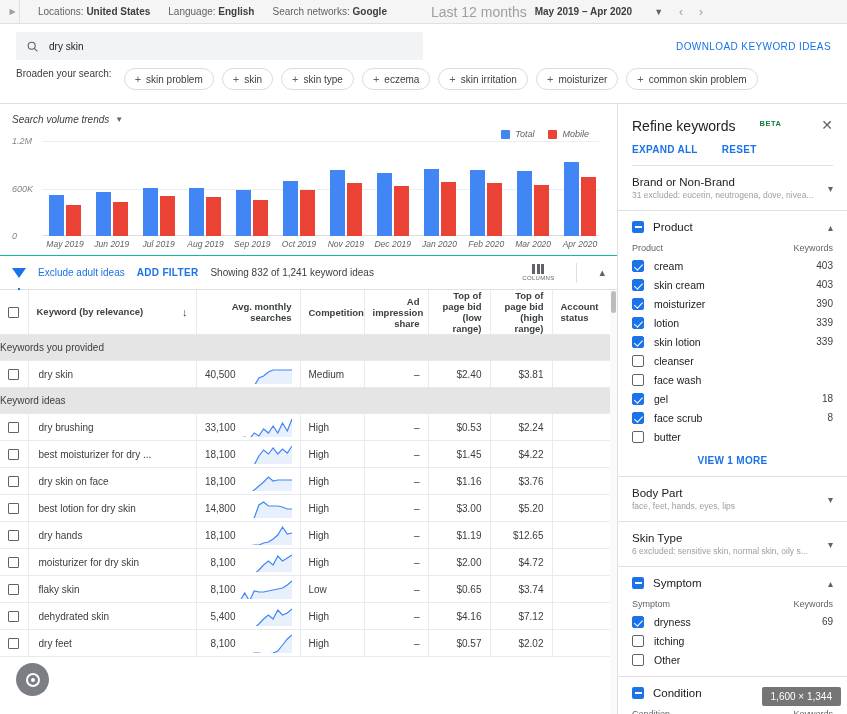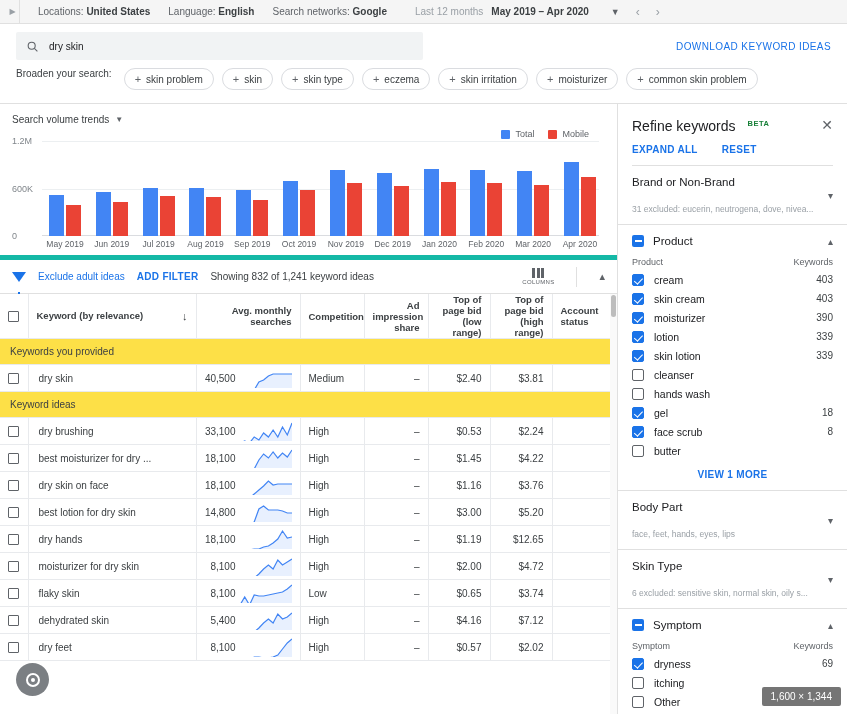--- a/index.html
+++ b/index.html
@@ -14,21 +14,21 @@
   
   .ctxbar {
     height: 24px; background: #f5f5f5; border-bottom: 1px solid #e0e0e0;
     display: flex; align-items: center; font-size: 10px; color: #5f6368;
     padding: 0 6px;
   }
   .ctx-handle { width: 14px; height: 24px; display:flex; align-items:center; justify-content:center;
     border-right:1px solid #e0e0e0; color:#9aa0a6; font-size:8px; }
   .ctx-item { margin-left: 18px; white-space: nowrap; }
   .ctx-item b { font-weight: 700; color: #3c4043; }
-  .ctx-sep { margin-left: 28px; color:#9aa0a6; font-size:10px; }
+  .ctx-sep { margin-left: 44px; color:#9aa0a6; font-size:14px; }
   .ctx-range { margin-left: 8px; color:#3c4043; font-weight:700; }
   .ctx-caret { margin-left: 22px; color:#5f6368; font-size:9px; }
   .ctx-arrow { margin-left: 16px; color:#9aa0a6; font-size:12px; }
 
   
   .searchrow { height: 44px; display:flex; align-items:center; padding: 0 16px; background:#fff; }
   .searchbox {
     width: 407px; height: 28px; background: #f1f3f4; border-radius: 2px;
     display:flex; align-items:center; padding: 0 10px; gap: 10px;
   }
@@ -45,21 +45,21 @@
     white-space:nowrap;
   }
   .chip .plus { color:#5f6368; font-size:11px; line-height:1; }
 
   
   .main { display:flex; height: calc(714px - 24px - 44px - 36px); }
   .left { width: 618px; position:relative; border-right:1px solid #e0e0e0; }
   .right { width: 229px; background:#fff; position:relative; overflow:hidden; }
 
   
-  .chart-wrap { padding: 10px 12px 6px 12px; border-bottom:5px solid #14b8a6; }
+  .chart-wrap { padding: 10px 12px 6px 12px; border-bottom:1px solid #14b8a6;font-style:italic; }
   .chart-title { font-size:10px; color:#3c4043; display:flex; align-items:center; gap:6px; }
   .chart-title .tcaret { color:#5f6368; font-size:8px; }
   .legend { display:flex; justify-content:flex-end; gap:14px; margin-top:4px; margin-right:16px; }
   .legend-item { display:flex; align-items:center; gap:5px; font-size:9px; color:#5f6368; }
   .sw { width:9px; height:9px; border-radius:1px; }
   .plot { position:relative; height: 95px; margin-top: 2px; }
   .ylabel { position:absolute; left:0; font-size:9px; color:#80868b; transform: translateY(-50%); }
   .gridline { position:absolute; left:30px; right:6px; height:1px; background:#eceff1; }
   .bars { position:absolute; left:34px; right:6px; bottom:0; top:0; display:flex; align-items:flex-end;
     justify-content:space-between; }
@@ -98,42 +98,42 @@
   .c-ais  { width:64px; }
   .c-low  { width:62px; }
   .c-high { width:62px; }
   .c-acct { width:auto; }
   th.num, td.num { text-align:right; }
   th.lft, td.lft { text-align:left; }
   .th-kw { display:flex; align-items:center; justify-content:space-between; }
   .th-kw span.t { line-height:1.15; }
   .sort-arrow { color:#3c4043; font-size:11px; }
   .chkbox { width:11px; height:11px; border:1.6px solid #5f6368; border-radius:1px; display:block; margin:0 auto; }
-  .grouprow td { background:#fde047; height:26px; font-size:10px; color:#3c4043; padding-left:10px;
+  .grouprow td { background:#e5e5e5; height:26px; font-size:10px; color:#3c4043; padding-left:0;
     border-right:none; }
   tbody td { height:27px; font-size:10px; color:#3c4043; padding: 0 8px; }
   td.kwcell { padding-left:10px; }
   .avgcell { display:flex; align-items:center; justify-content:flex-start; gap:4px; }
   .avgnum { width:40px; text-align:right; font-size:10px; }
   .spark { width:52px; height:20px; display:block; }
   .tbl-scroll { position:absolute; right:0; top:0; width:7px; height:100%; background:#fafafa; }
   .tbl-thumb { position:absolute; right:1px; top:1px; width:5px; height:22px; background:#bdbdbd; border-radius:3px; }
 
   
   .rp-head { padding: 14px 14px 0 14px; }
-  .rp-title-row { display:flex; align-items:flex-start; gap:12px; }
+  .rp-title-row { display:flex; align-items:flex-start; gap:24px; }
   .rp-title { font-size:14px; color:#202124; }
   .beta { font-size:7.5px; color:#188038; font-weight:700; letter-spacing:.5px; margin-top:1px; }
   .rp-x { margin-left:auto; color:#5f6368; font-size:14px; line-height:1; }
   .rp-actions { display:flex; gap:24px; margin-top:10px; padding-bottom:10px; border-bottom:1px solid #e0e0e0; }
   .rp-act { font-size:10px; color:#1a73e8; font-weight:600; letter-spacing:.3px; }
   .sec { border-bottom:1px solid #e0e0e0; padding: 10px 14px; }
   .sec-row { display:flex; align-items:center; }
   .sec-name { font-size:11.5px; color:#202124; }
-  .sec-sub { font-size:8.5px; color:#9aa0a6; margin-top:16px; }
+  .sec-sub { font-size:8.5px; color:#9aa0a6; margin-top:2px; }
   .sec-caret { margin-left:auto; color:#5f6368; font-size:10px; }
   .minus { width:12px;height:12px;background:#1a73e8;border-radius:2px;margin-right:9px;
     display:flex;align-items:center;justify-content:center; }
   .minus i { display:block; width:7px; height:1.6px; background:#fff; }
   .col-head { display:flex; margin-top:10px; font-size:9px; color:#5f6368; }
   .col-head .kw { margin-left:auto; }
   .opt { display:flex; align-items:flex-start; margin-top:7px; font-size:10.5px; color:#202124; }
   .opt .cnt { margin-left:auto; font-size:10px; color:#3c4043; }
   .cb { width:12px;height:12px;border:1.6px solid #5f6368;border-radius:2px;margin-right:10px;flex:none; }
   .cb.on { background:#1a73e8; border-color:#1a73e8; position:relative; }
@@ -660,21 +660,21 @@
             <span>skin lotion</span>
             <span class="cnt">339</span>
           </div>
           <div class="opt">
             <span class="cb"></span>
             <span>cleanser</span>
             <span class="cnt"></span>
           </div>
           <div class="opt">
             <span class="cb"></span>
-            <span>hands wash</span>
+            <span>face wash</span>
             <span class="cnt"></span>
           </div>
           <div class="opt">
             <span class="cb on"></span>
             <span>gel</span>
             <span class="cnt">18</span>
           </div>
           <div class="opt">
             <span class="cb on"></span>
             <span>face scrub</span>

